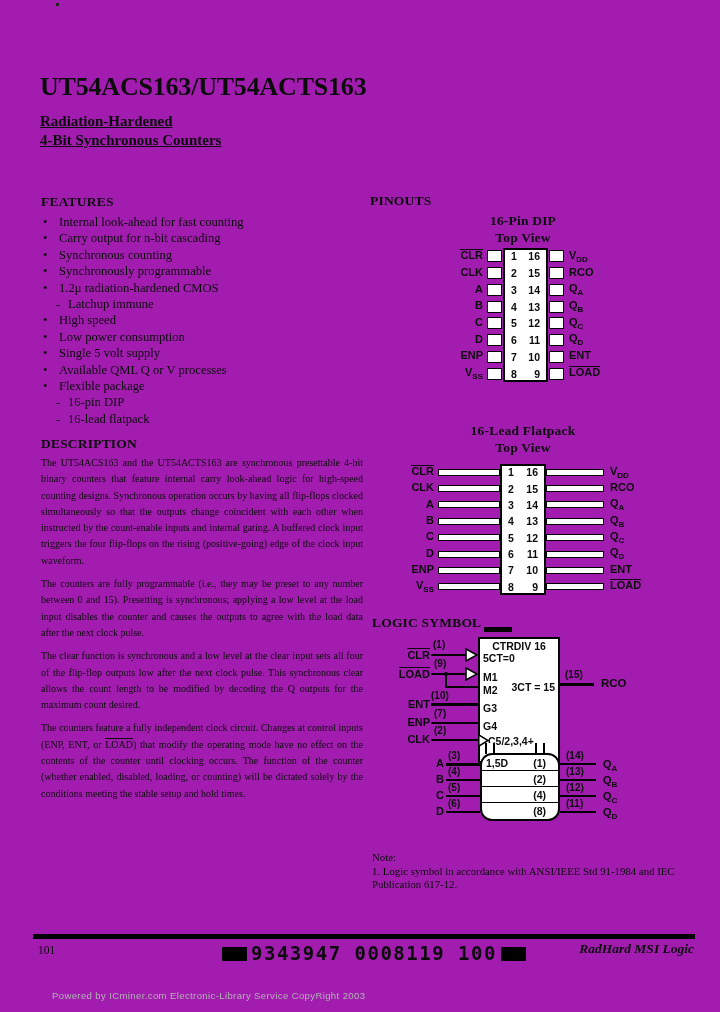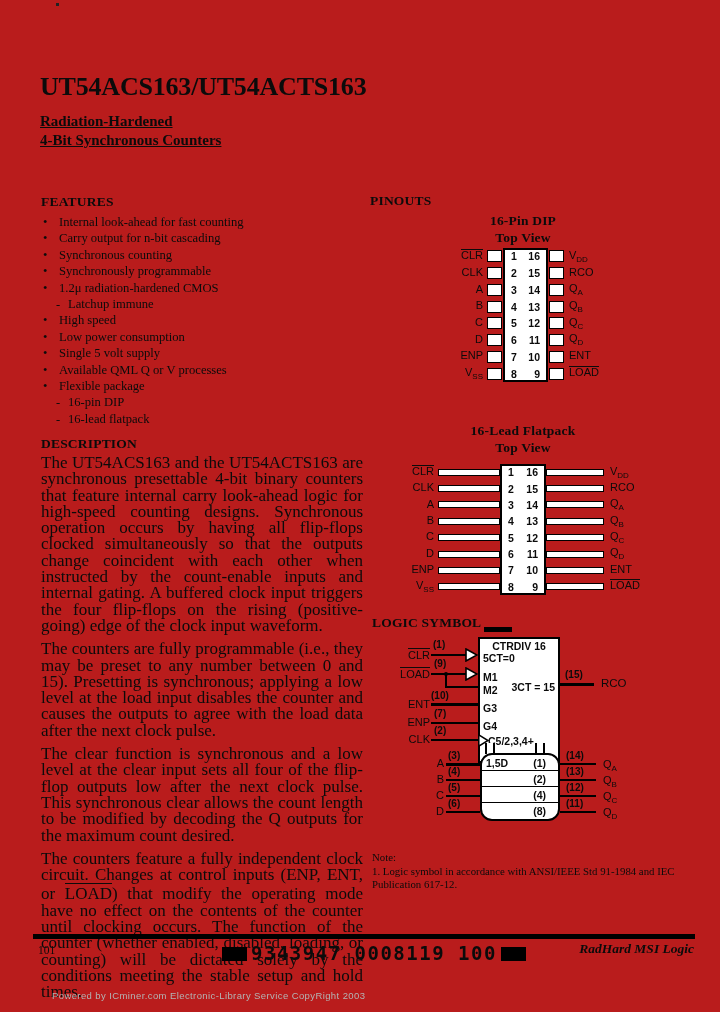--- a/index.html
+++ b/index.html
@@ -1,30 +1,30 @@
 <!DOCTYPE html>
 <html><head>
 <meta charset="utf-8">
 <style>
   html,body{margin:0;padding:0;background:#9a9a9a;}
-  .page{position:relative;width:720px;height:1012px;margin:0 auto;background:#b91c1c;
+  .page{position:relative;width:720px;height:1012px;margin:0 auto;background:#a21caf;
         font-family:"Liberation Serif",serif;color:#0b0b0b;overflow:hidden;}
   .abs{position:absolute;}
   .ln{position:absolute;background:#000;}
   .title{font-weight:bold;font-size:26px;letter-spacing:-0.2px;white-space:nowrap;}
   .subt{font-weight:bold;font-size:15px;line-height:19px;text-decoration:underline;}
   .hsec{font-weight:bold;font-size:13.5px;letter-spacing:0.2px;}
   .feat{display:flex;font-size:12.6px;line-height:16.4px;}
   .fb{width:16px;flex:none;}
   .lvl1{margin-left:13px;}
   .lvl1 .fb{width:12px;}
-  .dpara{font-size:17px;line-height:16.3px;text-align:justify;margin:0 0 7px 0;}
+  .dpara{font-size:10px;line-height:16.3px;text-align:justify;margin:0 0 7px 0;}
   .ovl{border-top:1.4px solid #0b0b0b;display:inline-block;line-height:1.05;padding-top:0.5px;}
   .ctr{text-align:center;}
-  .dlab{font-family:"Liberation Sans",sans-serif;font-weight:normal;font-size:11px;white-space:nowrap;}
+  .dlab{font-family:"Liberation Sans",sans-serif;font-weight:bold;font-size:11px;white-space:nowrap;}
   .psub{font-size:8px;vertical-align:-3px;}
   .pnum{font-family:"Liberation Sans",sans-serif;font-weight:bold;font-size:10.5px;}
   .pref{position:absolute;font-family:"Liberation Sans",sans-serif;font-weight:bold;font-size:10px;white-space:nowrap;}
   .colflex{display:flex;flex-direction:column;justify-content:space-around;}
   .diprow{display:flex;align-items:flex-start;}
   .psq{width:13px;height:10px;border:1.5px solid #000;background:#fff;box-sizing:content-box;}
   .leadbox{width:100%;height:7px;border:1.5px solid #000;background:#fff;box-sizing:border-box;}
   .dipbody{position:relative;border:2px solid #000;background:#fff;box-sizing:border-box;}
   .numcol{position:absolute;top:-2px;display:flex;flex-direction:column;justify-content:space-around;}
   .obox{position:absolute;border:2px solid #000;background:#fff;box-sizing:border-box;}

